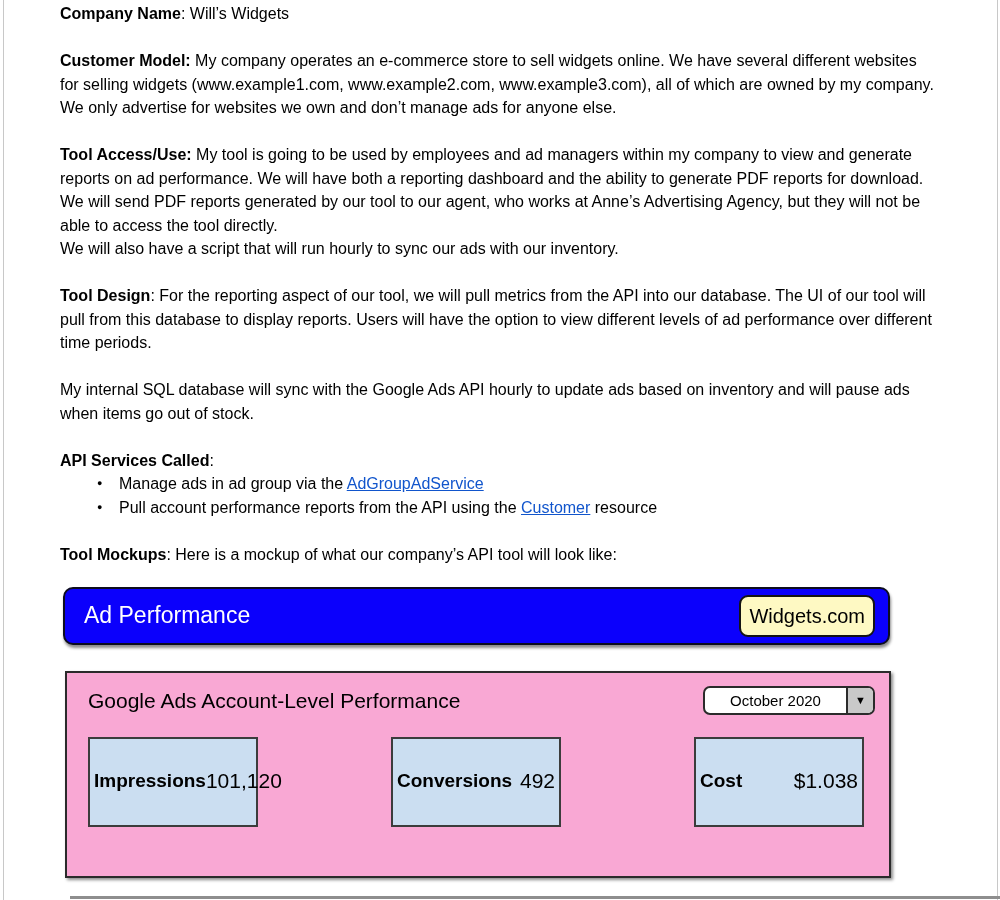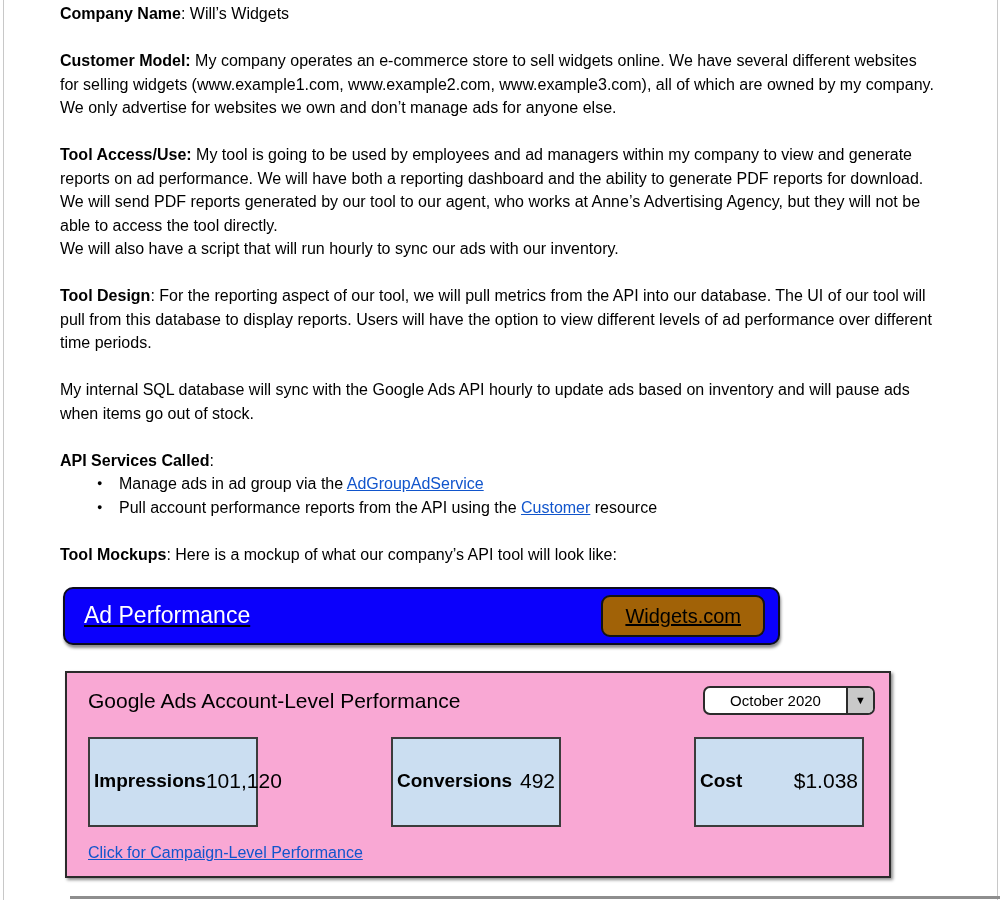--- a/index.html
+++ b/index.html
@@ -38,39 +38,38 @@
     margin-left: 37px;
     font-size: 9px;
     line-height: 23.5px;
     flex: none;
   }
   a.doc-link { color: #1155cc; text-decoration: underline; cursor: pointer; }
 
   
   .mockup-header {
     margin: 21px 0 0 3px;
-    width: 717px;
+    width: 827px;
     height: 58px;
     background: #0b00fc;
     border: 2px solid #0d0d20;
     border-radius: 10px;
     box-shadow: 1px 3px 3px rgba(0,0,0,0.45);
     display: flex;
     align-items: center;
     justify-content: space-between;
     padding: 0 13px 0 19px;
-    text-decoration: underline;
   }
   .mockup-header-title { color: #ffffff; font-size: 23px; }
   .site-button {
-    background: #a16207;
+    background: #fef9c3;
     color: #000000;
     border: 2px solid #141414;
     border-radius: 9px;
-    padding: 7px 22px;
+    padding: 7px 8px;
     font-size: 20px;
     font-family: inherit;
     cursor: pointer;
     line-height: 1.2;
   }
 
   
   .account-panel {
     margin: 26px 0 0 5px;
     width: 826px;
@@ -202,21 +201,18 @@
         <div class="card">
           <span class="card-label">Conversions</span>
           <span class="card-value">492</span>
         </div>
         <div class="card">
           <span class="card-label">Cost</span>
           <span class="card-value">$1.038</span>
         </div>
       </div>
 
-      <div class="panel-link-row">
-        <a class="doc-link">Click for Campaign-Level Performance</a>
-      </div>
     </div>
 
   </div>
 
   <div class="next-panel-edge"></div>
 </div>
 
 </body></html>

